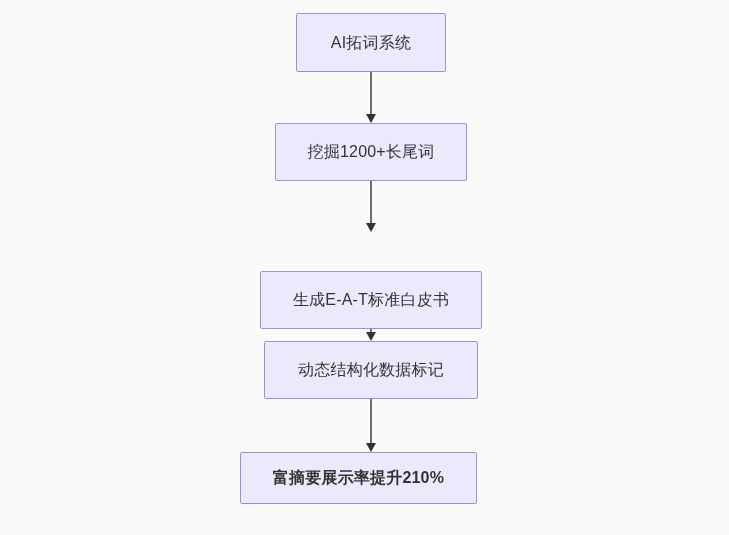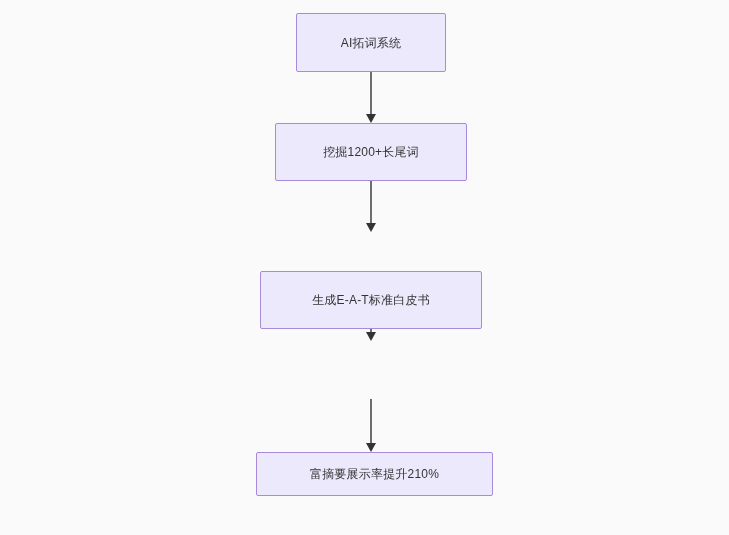--- a/index.html
+++ b/index.html
@@ -23,21 +23,21 @@
   .node {
     position: absolute;
     box-sizing: border-box;
     background: #ece9fc;
     border: 1.6px solid #a78bda;
     border-radius: 2px;
     display: flex;
     align-items: center;
     justify-content: center;
     color: #333333;
-    font-size: 12px;
+    font-size: 16px;
     line-height: 1;
     letter-spacing: 0.2px;
     white-space: nowrap;
   }
 
   .node-label {
     display: block;
     padding: 0 4px;
   }
 
@@ -94,18 +94,21 @@
   </div>
 
   <div class="node" id="node-n2" style="left: 275px; top: 123px; width: 192px; height: 58px; text-align: center;">
     <span class="node-label">挖掘1200+长尾词</span>
   </div>
 
   <div class="node" id="node-n3" style="left: 260px; top: 232px; width: 222px; height: 58px; margin-top: 39px;">
     <span class="node-label">生成E-A-T标准白皮书</span>
   </div>
 
+  <div class="node" id="node-n4" style="left: 264px; top: 341px; width: 214px; height: 58px;">
+    <span class="node-label">动态结构化数据标记</span>
+  </div>
 
-  <div class="node" id="node-n5" style="left: 256px; top: 452px; width: 237px; height: 44px;">
+  <div class="node" id="node-n5" style="left: 240px; top: 452px; width: 237px; height: 52px; font-weight: bold;">
     <span class="node-label">富摘要展示率提升210%</span>
   </div>
 
 </div>
 
 </body></html>

